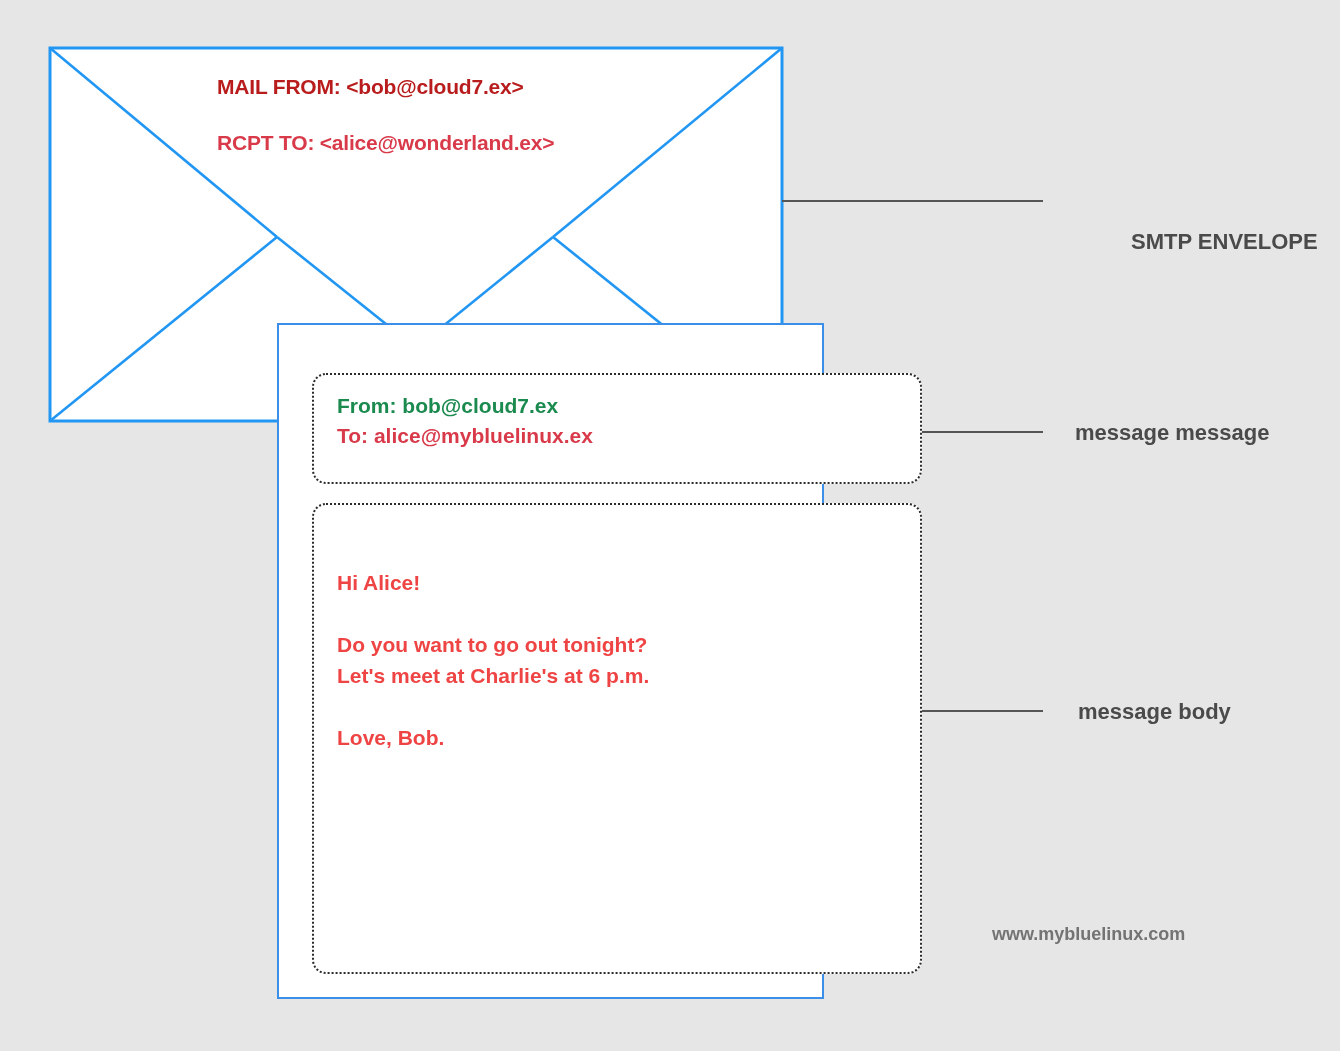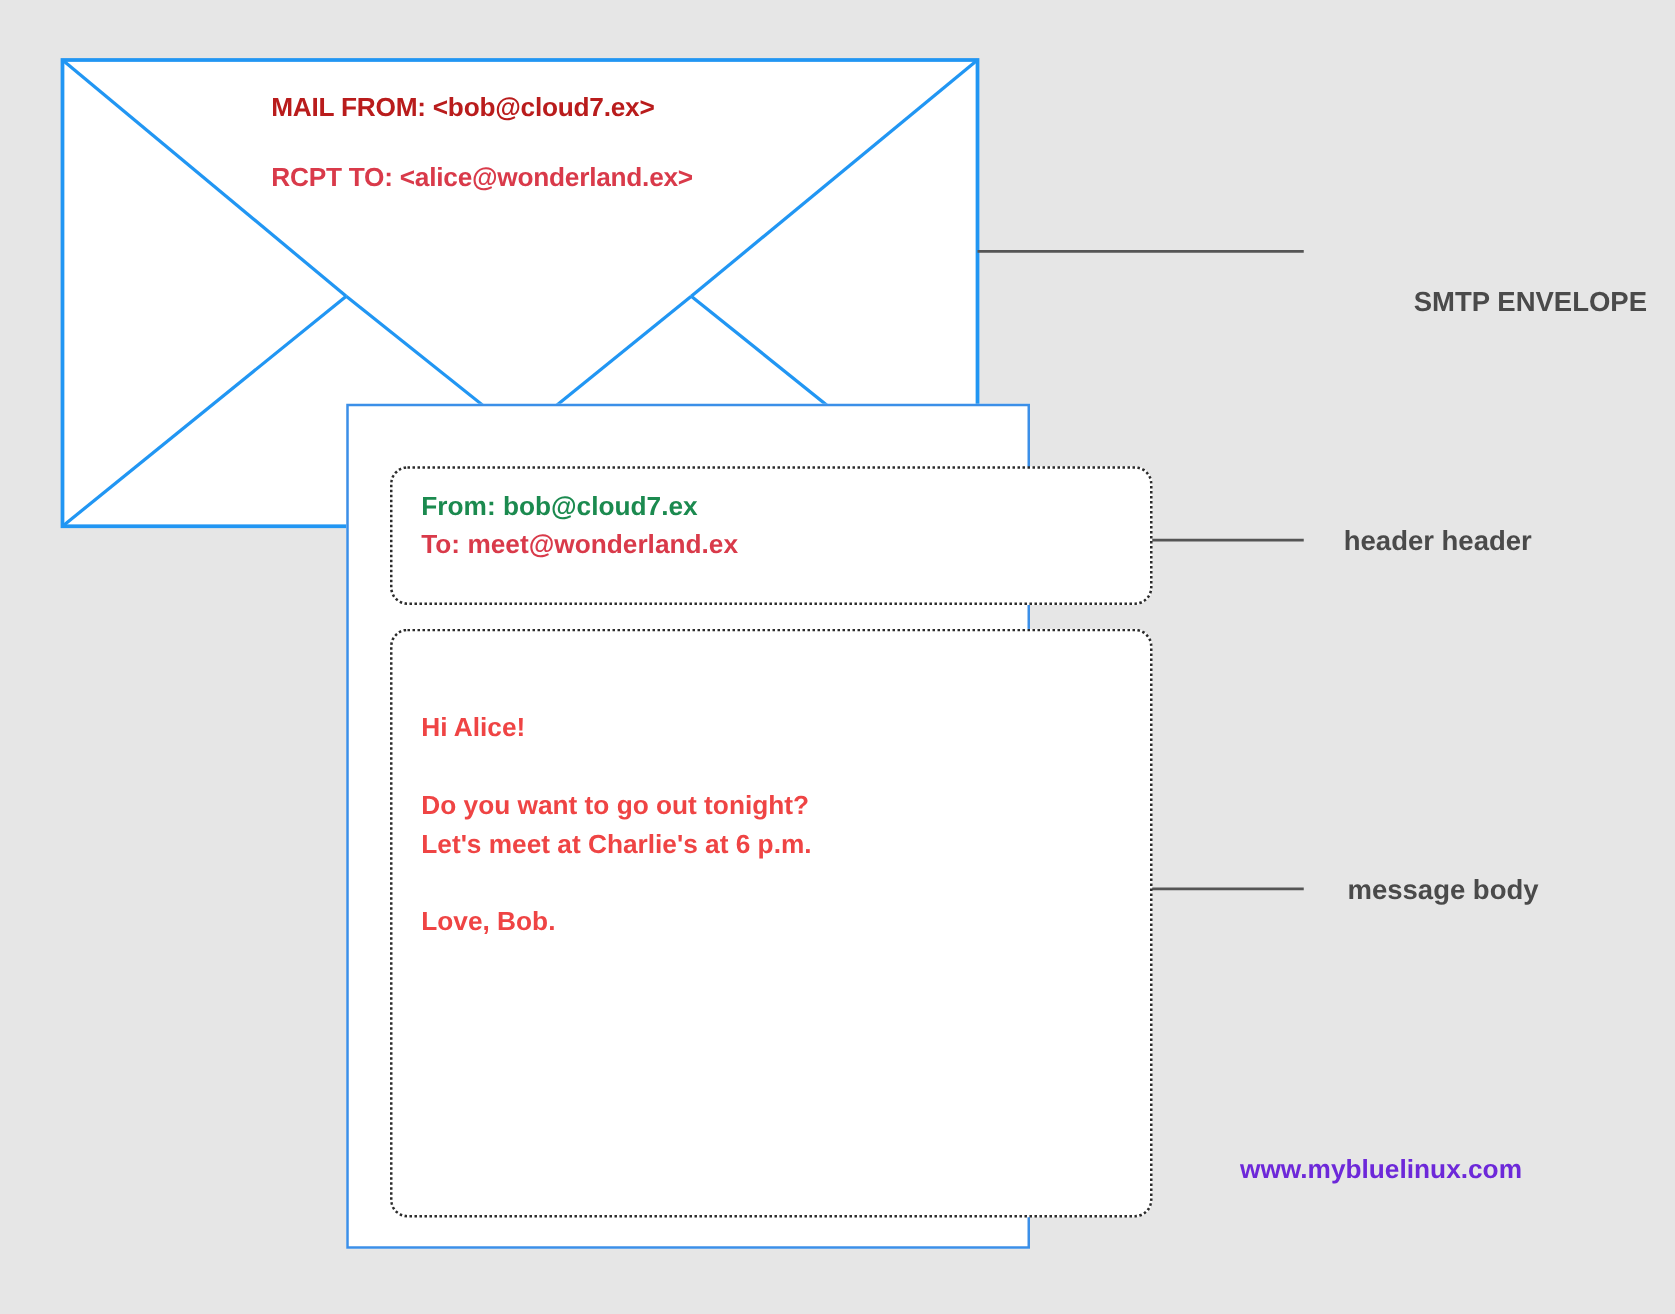--- a/index.html
+++ b/index.html
@@ -109,23 +109,23 @@
   }
   #label-smtp-envelope  { left: 1131px; top: 189px; margin-top: 40px; }
   #label-message-header { left: 1075px; top: 420px; }
   #label-message-body   { left: 1078px; top: 699px; }
 
   
   #site-url {
     position: absolute;
     left: 992px;
     top: 924px;
-    font-size: 21px;
+    font-size: 18px;
     font-weight: bold;
-    color: #6d28d9;
+    color: #737373;
     white-space: nowrap;
   }
 </style>
 </head>
 <body>
 
 <div id="canvas">
 
   <svg id="vector-layer" viewBox="0 0 1340 1051">
 
@@ -146,36 +146,36 @@
   <div class="envelope-text">
     <div class="line-mailfrom">MAIL FROM: &lt;bob@cloud7.ex&gt;</div>
     <div class="line-rcptto">RCPT TO: &lt;alice@wonderland.ex&gt;</div>
   </div>
 
   <div id="message-card">
 
     <div class="dotted-box" id="message-header-box">
       <div class="header-text">
         <div class="line-from">From: bob@cloud7.ex</div>
-        <div class="line-to">To: meet@wonderland.ex</div>
+        <div class="line-to">To: alice@mybluelinux.ex</div>
       </div>
     </div>
 
     <div class="dotted-box" id="message-body-box">
       <div class="body-text">Hi Alice!
 
 Do you want to go out tonight?
 Let's meet at Charlie's at 6 p.m.
 
 Love, Bob.</div>
     </div>
 
   </div>
 
   <div class="annotation-label" id="label-smtp-envelope">SMTP ENVELOPE</div>
 
-  <div class="annotation-label" id="label-message-header">header header</div>
+  <div class="annotation-label" id="label-message-header">message message</div>
 
   <div class="annotation-label" id="label-message-body">message body</div>
 
   <div id="site-url">www.mybluelinux.com</div>
 
 </div>
 
 </body></html>

